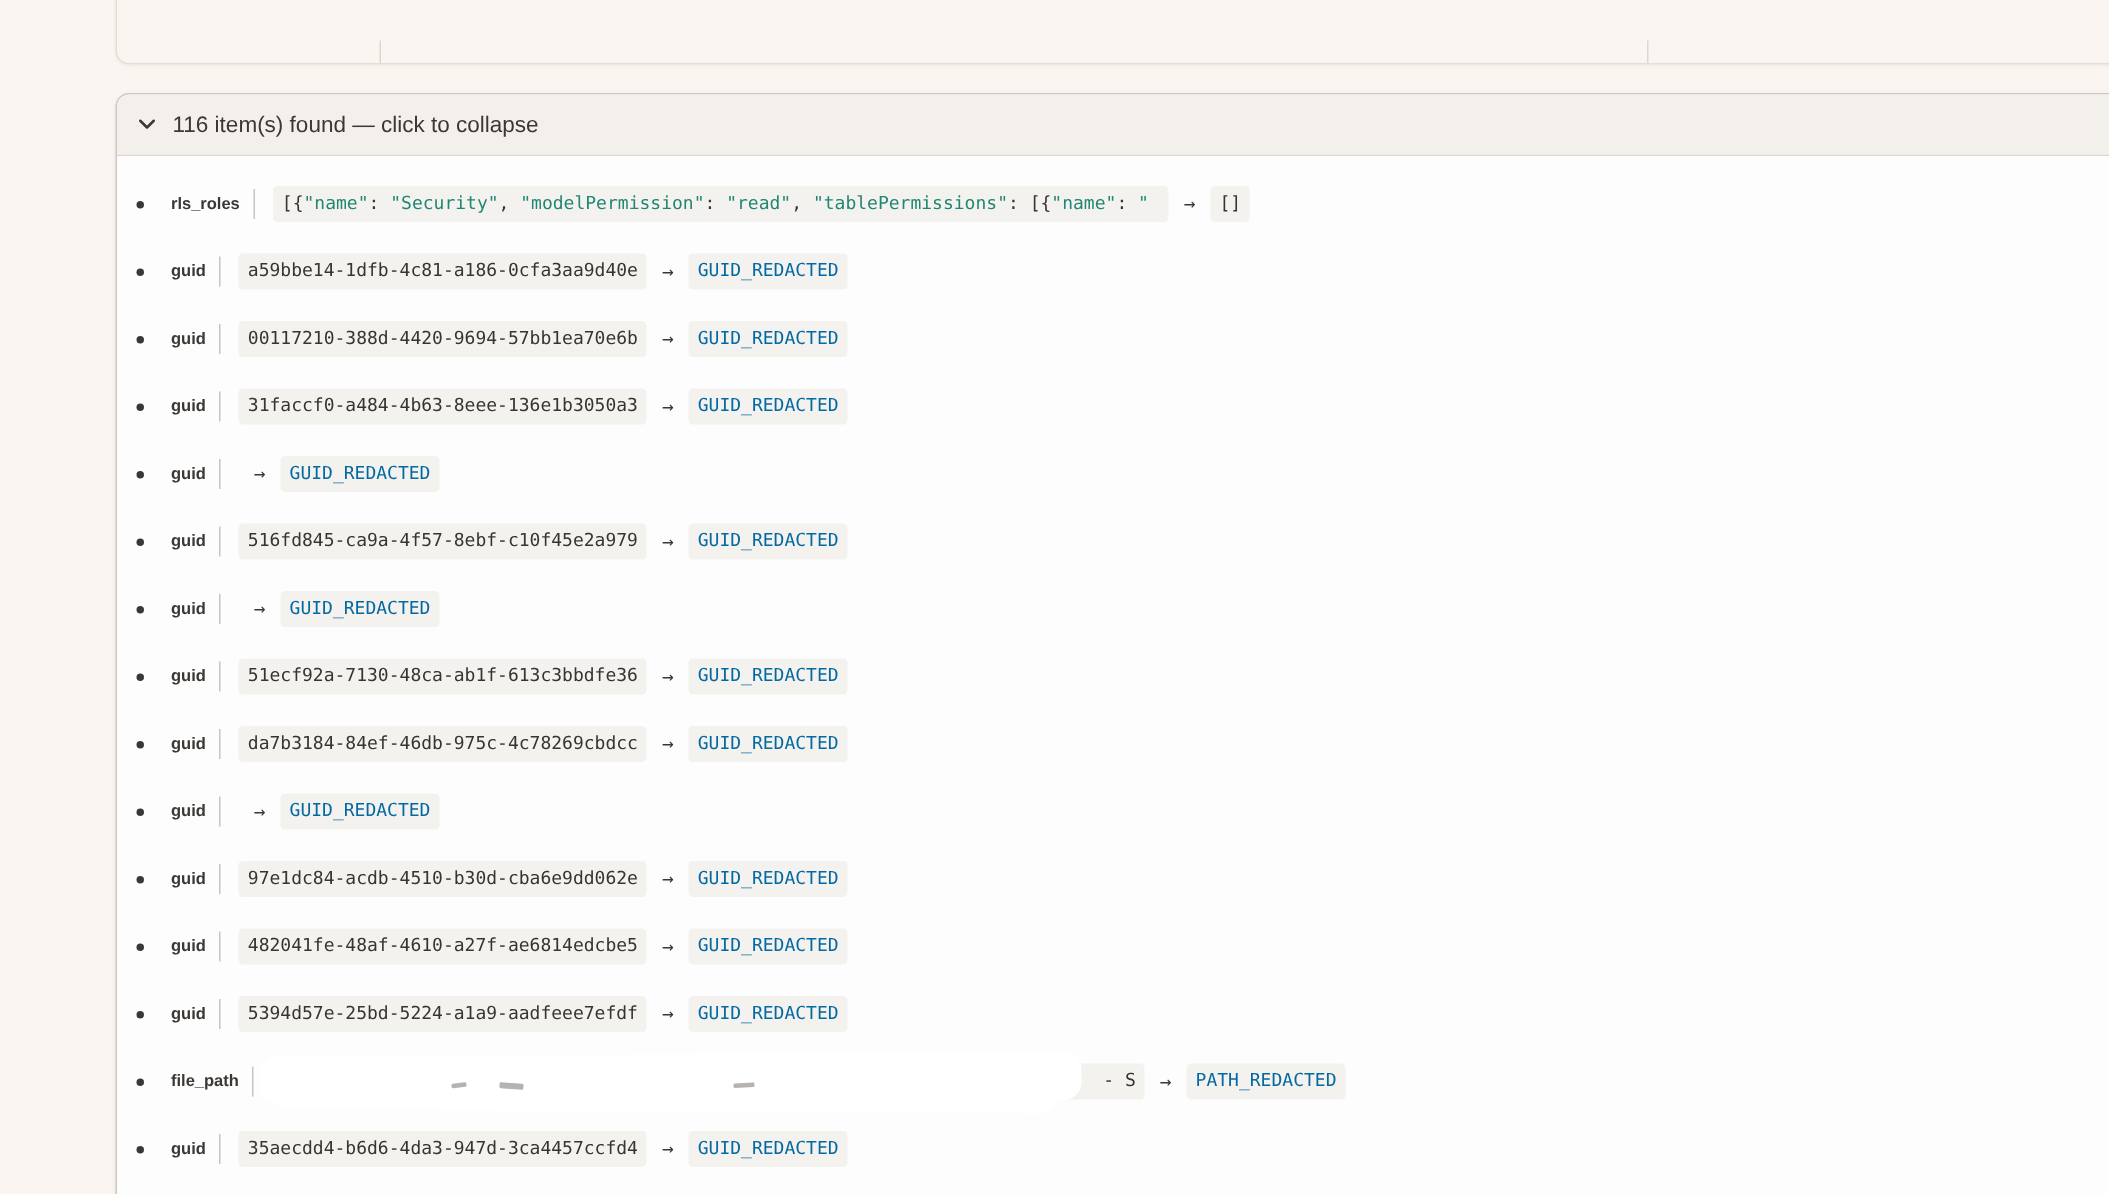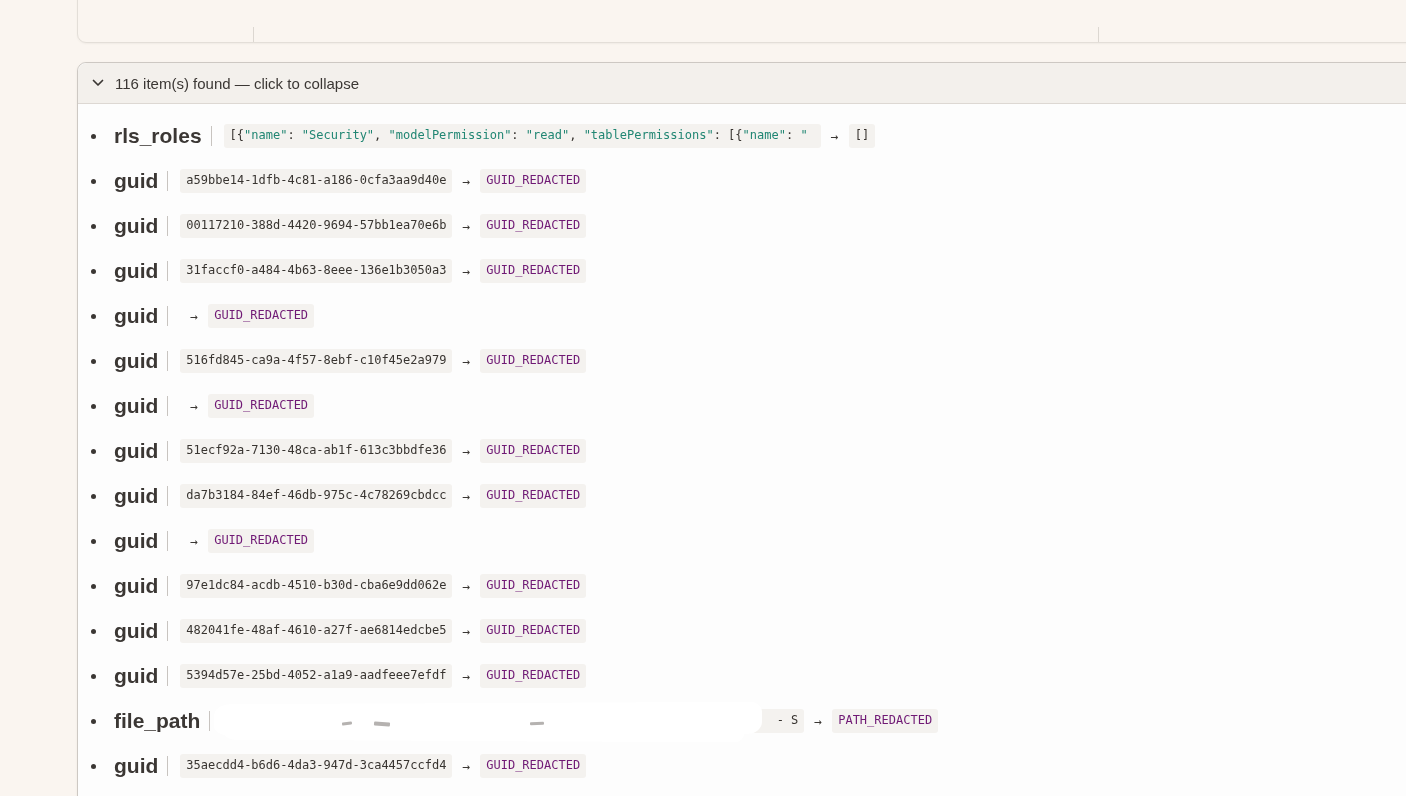--- a/index.html
+++ b/index.html
@@ -46,40 +46,40 @@
   .chev { flex:0 0 auto; display:block; }
 
   .panel-body { padding:19px 0 0 13px; }
 
   
   .row { display:flex; align-items:center; height:26px; margin-bottom:19px; }
   .bullet {
     width:5px; height:5px; border-radius:50%;
     background:#3b3734; margin:0 18px 0 0; flex:0 0 auto;
   }
-  .key { font-weight:bold; font-size:21px; color:#3b3734; white-space:pre; }
+  .key { font-weight:bold; font-size:11px; color:#3b3734; white-space:pre; }
   .vdiv { width:1px; height:20px; background:#c8c4c0; margin:0 12px 0 9px; flex:0 0 auto; }
   .chip {
     background:#f4f2ef;
     border-radius:3px;
     padding:4px 6px;
     font-family:"DejaVu Sans Mono", monospace;
     font-size:12px;
     color:#383430;
     white-space:pre;
     line-height:1.3;
   }
   .tok-str { color:#218673; }
   .tok-plain { color:#383430; }
   .arrow {
     margin:0 10px;
     font-family:"DejaVu Sans Mono", monospace;
     font-size:13px; color:#3b3734;
   }
-  .res-teal { color:#701a75; }
+  .res-teal { color:#0369a1; }
   .res-plain { color:#383430; }
 
   
   .chip.obscured {
     position:relative;
     width:582px;
     display:flex; justify-content:flex-end;
     overflow:visible;
   }
   .chip.obscured .tail { position:relative; z-index:2; }
@@ -223,21 +223,21 @@
     <span class="vdiv"></span>
     <span class="chip value">482041fe-48af-4610-a27f-ae6814edcbe5</span>
     <span class="arrow">→</span>
     <span class="chip result res-teal">GUID_REDACTED</span>
   </div>
 
   <div class="row">
     <span class="bullet"></span>
     <span class="key">guid</span>
     <span class="vdiv"></span>
-    <span class="chip value">5394d57e-25bd-4052-a1a9-aadfeee7efdf</span>
+    <span class="chip value">5394d57e-25bd-5224-a1a9-aadfeee7efdf</span>
     <span class="arrow">→</span>
     <span class="chip result res-teal">GUID_REDACTED</span>
   </div>
 
   <div class="row">
     <span class="bullet"></span>
     <span class="key">file_path</span>
     <span class="vdiv"></span>
     <span class="chip value obscured"><span class="tail">- S</span><div class="blob"></div><div class="blob blob2"></div><i class="frag f1"></i><i class="frag f2"></i><i class="frag f3"></i></span>
     <span class="arrow">→</span>

